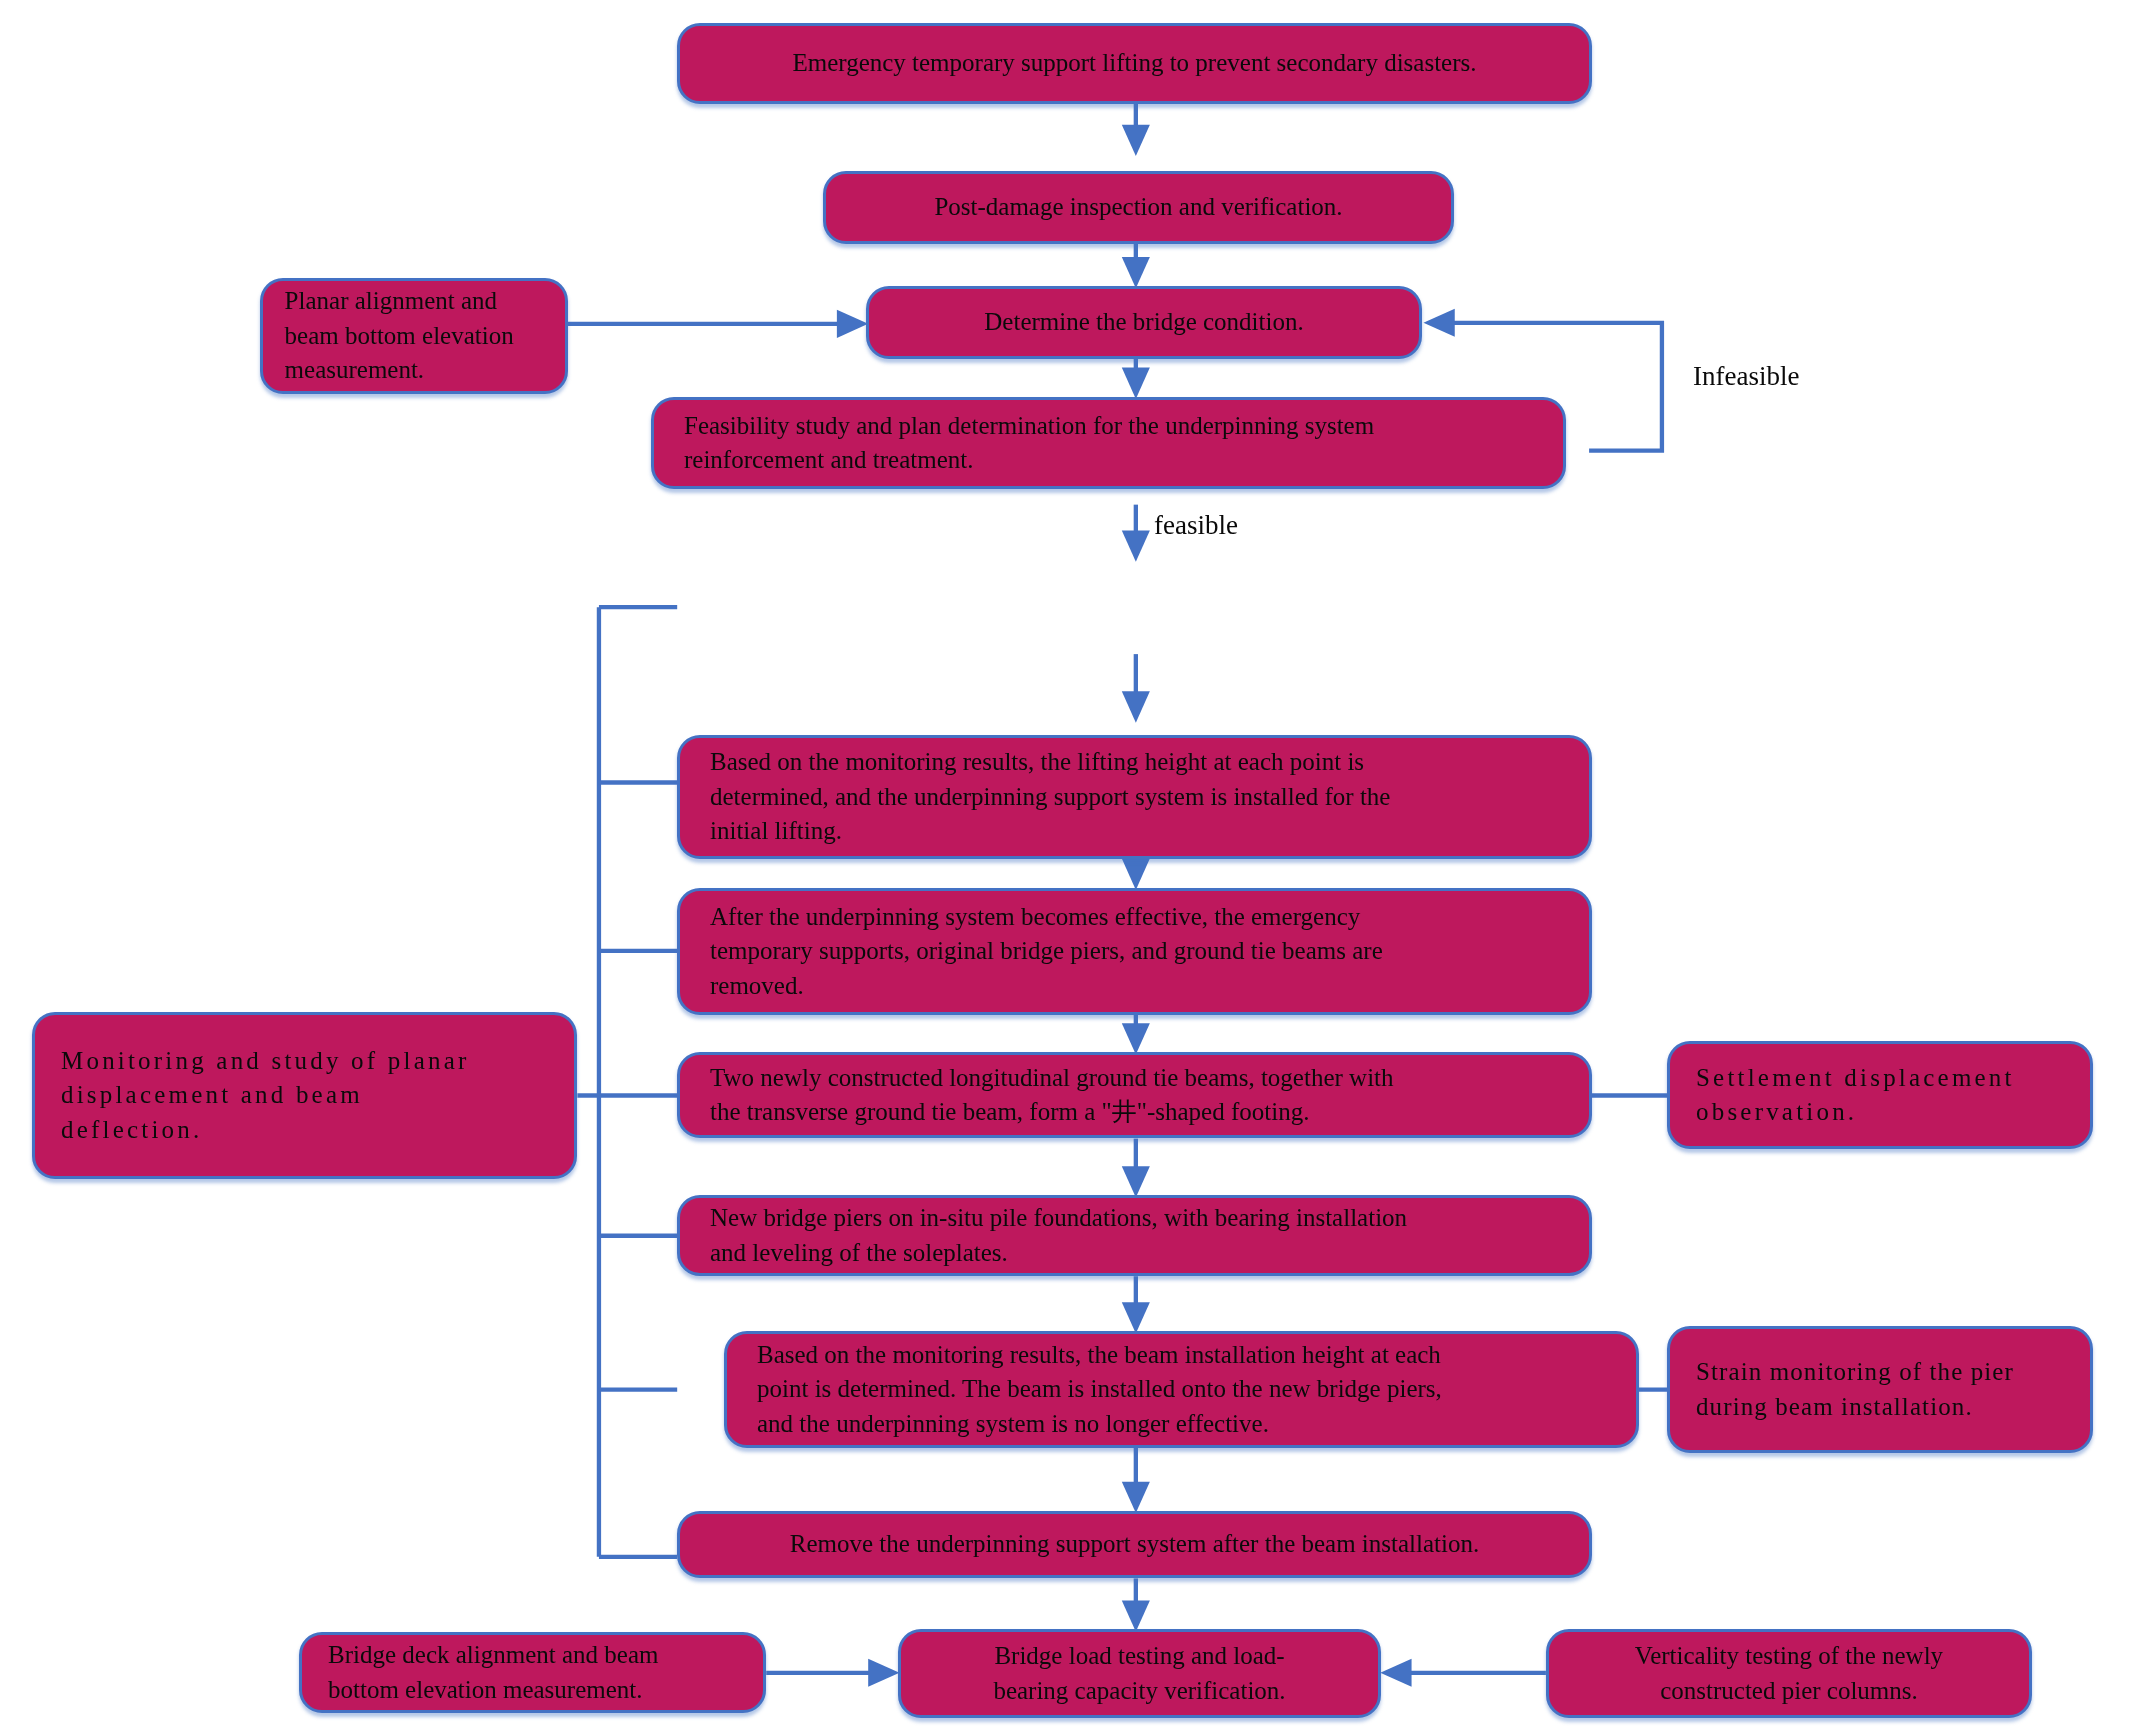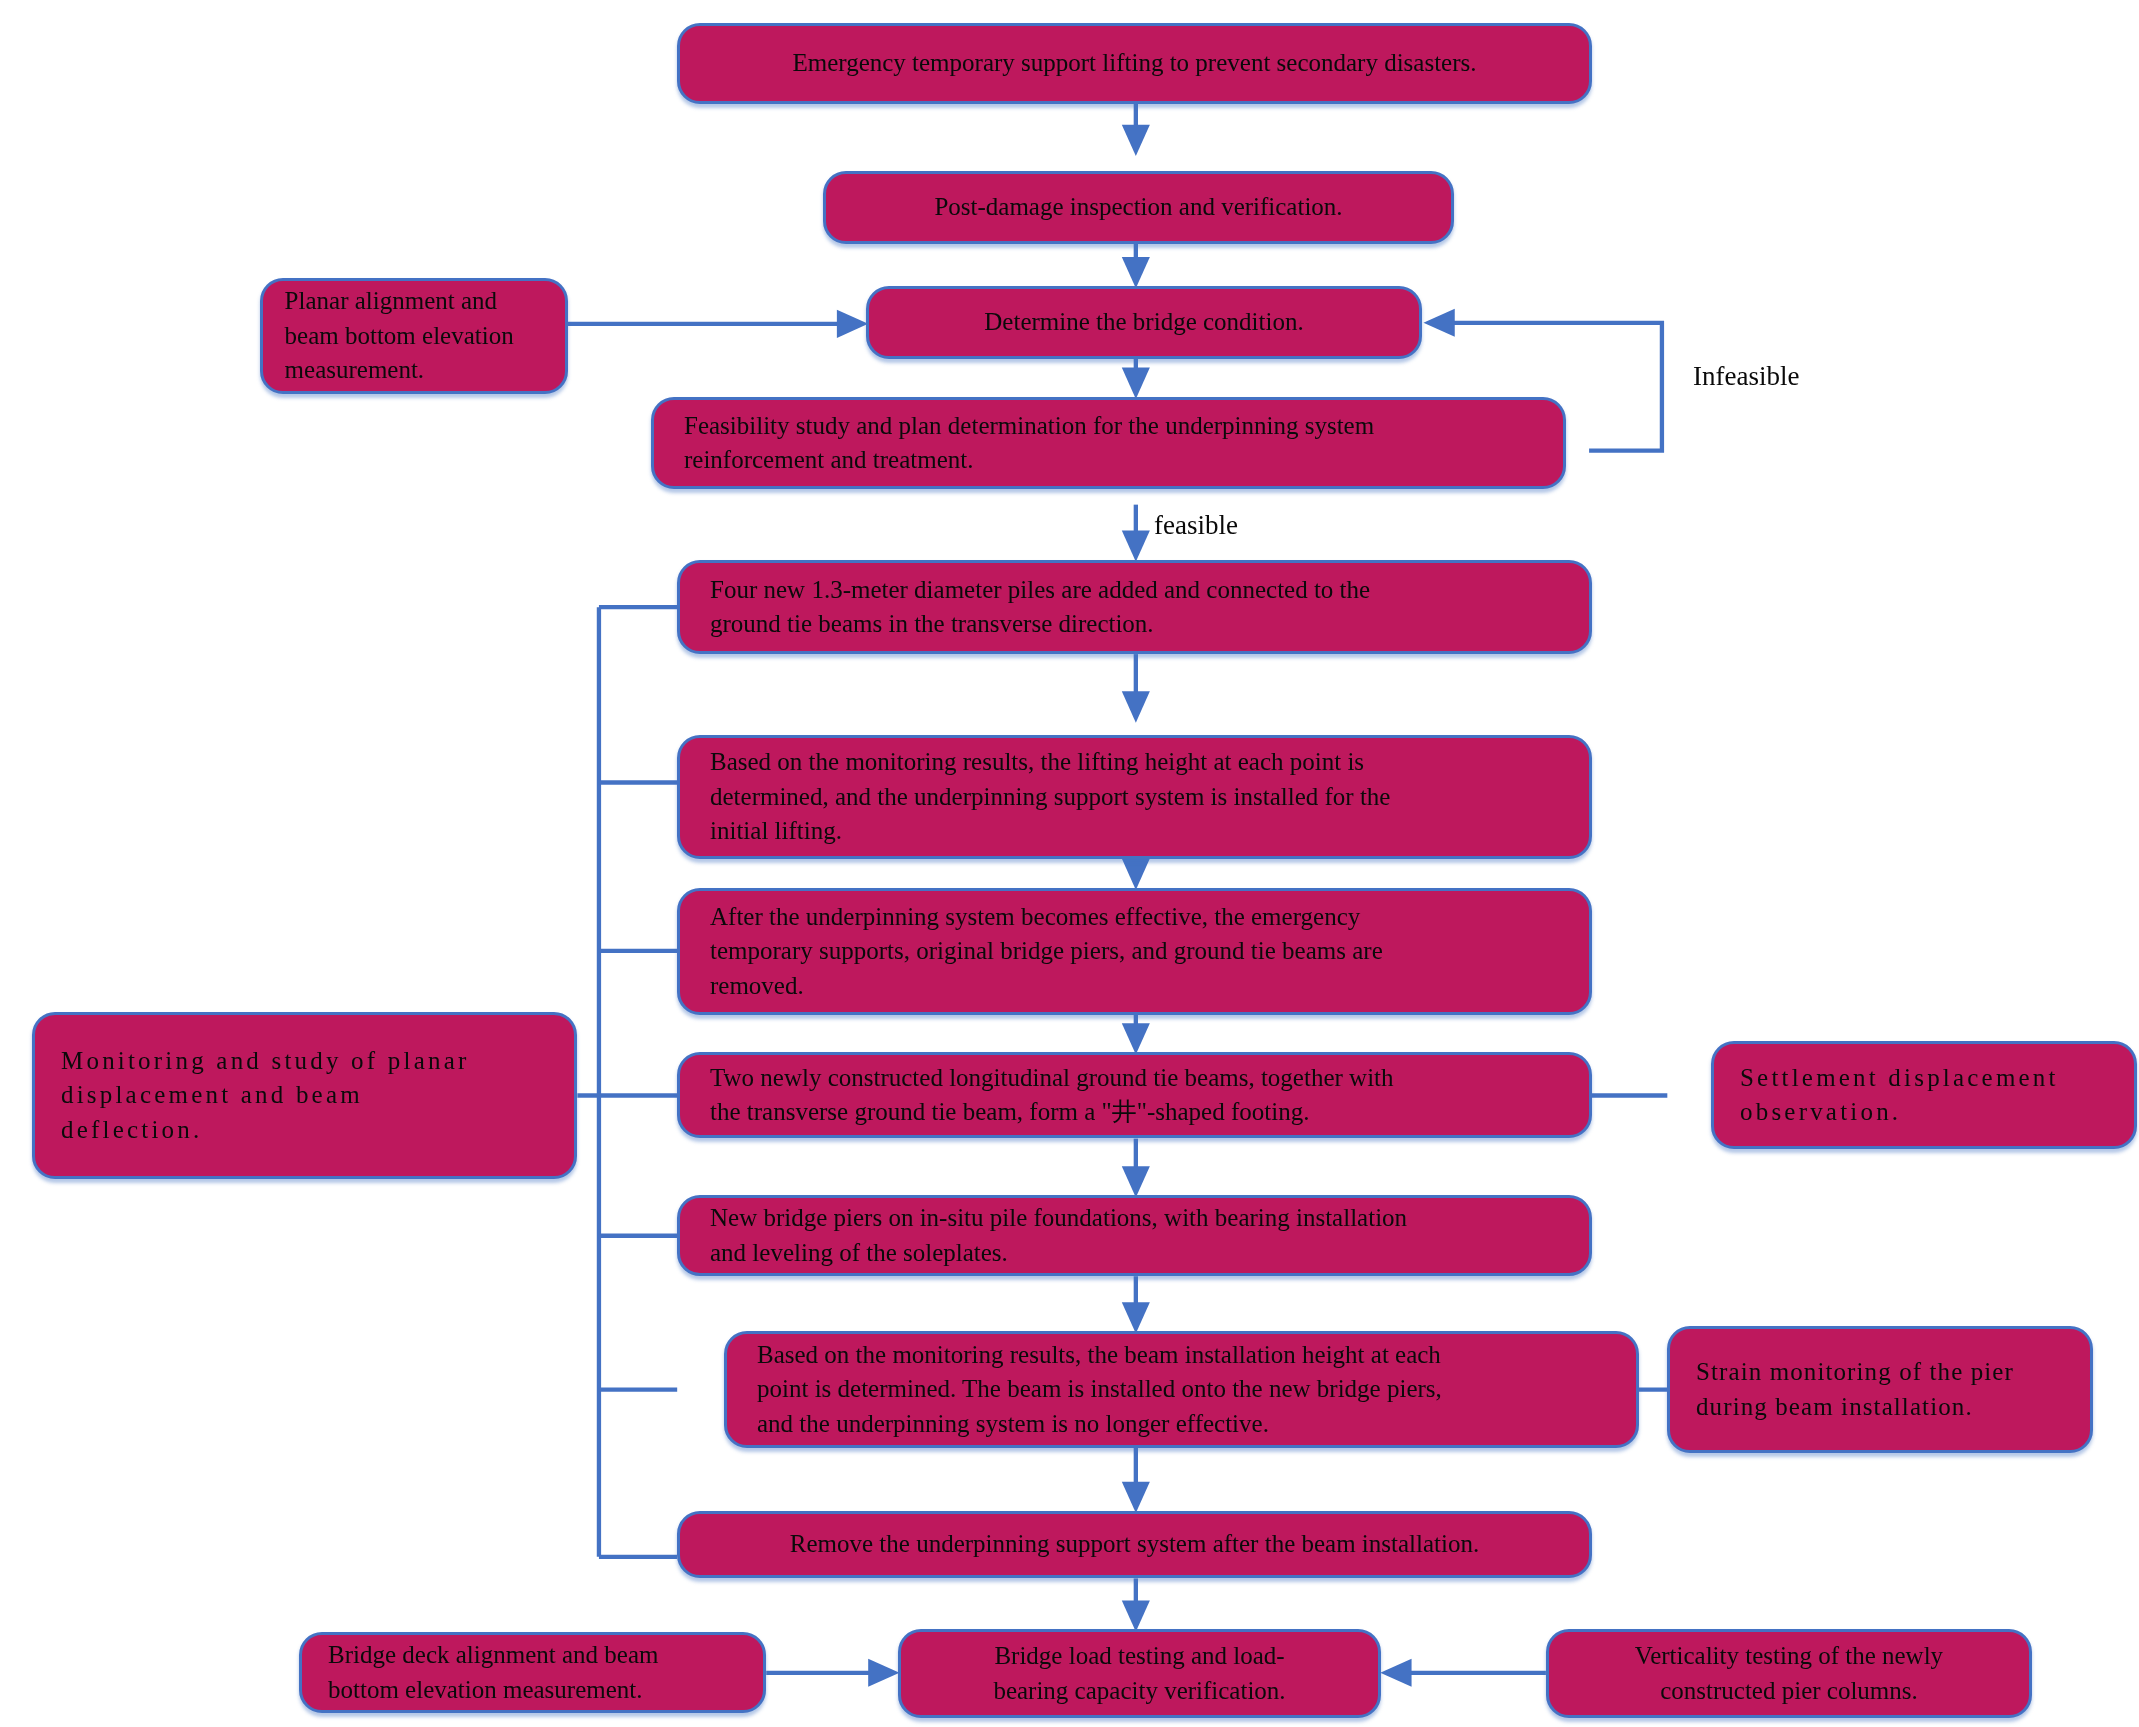--- a/index.html
+++ b/index.html
@@ -97,24 +97,20 @@
 
   <div class="node ac" style="left:866px;top:286px;width:556px;height:73px;">
     <div class="txt">Determine the bridge condition.</div>
   </div>
 
   <div class="node al" style="left:651px;top:397px;width:915px;height:92px;">
     <div class="txt">Feasibility study and plan determination for the underpinning system
 reinforcement and treatment.</div>
   </div>
 
-  <div class="node al" style="left:677px;top:560px;width:915px;height:94px;">
-    <div class="txt">Four new 1.3-meter diameter piles are added and connected to the
-ground tie beams in the transverse direction.</div>
-  </div>
 
   <div class="node al" style="left:677px;top:735px;width:915px;height:124px;">
     <div class="txt">Based on the monitoring results, the lifting height at each point is
 determined, and the underpinning support system is installed for the
 initial lifting.</div>
   </div>
 
   <div class="node al" style="left:677px;top:888px;width:915px;height:127px;">
     <div class="txt">After the underpinning system becomes effective, the emergency
 temporary supports, original bridge piers, and ground tie beams are
@@ -151,21 +147,21 @@
 beam bottom elevation
 measurement.</div>
   </div>
 
   <div class="node al sp" style="left:32px;top:1012px;width:545px;height:167px;padding:3.2px 26px;">
     <div class="txt">Monitoring and study of planar
 displacement and beam
 deflection.</div>
   </div>
 
-  <div class="node al sp" style="left:1667px;top:1041px;width:426px;height:108px;padding:3.2px 26px;margin-left:44px;">
+  <div class="node al sp" style="left:1667px;top:1041px;width:426px;height:108px;padding:3.2px 26px;">
     <div class="txt">Settlement displacement
 observation.</div>
   </div>
 
   <div class="node al sp2" style="left:1667px;top:1326px;width:426px;height:127px;padding:3.2px 26px;">
     <div class="txt">Strain monitoring of the pier
 during beam installation.</div>
   </div>
 
   <div class="node al" style="left:299px;top:1632px;width:467px;height:81px;padding:3.2px 26px;">

